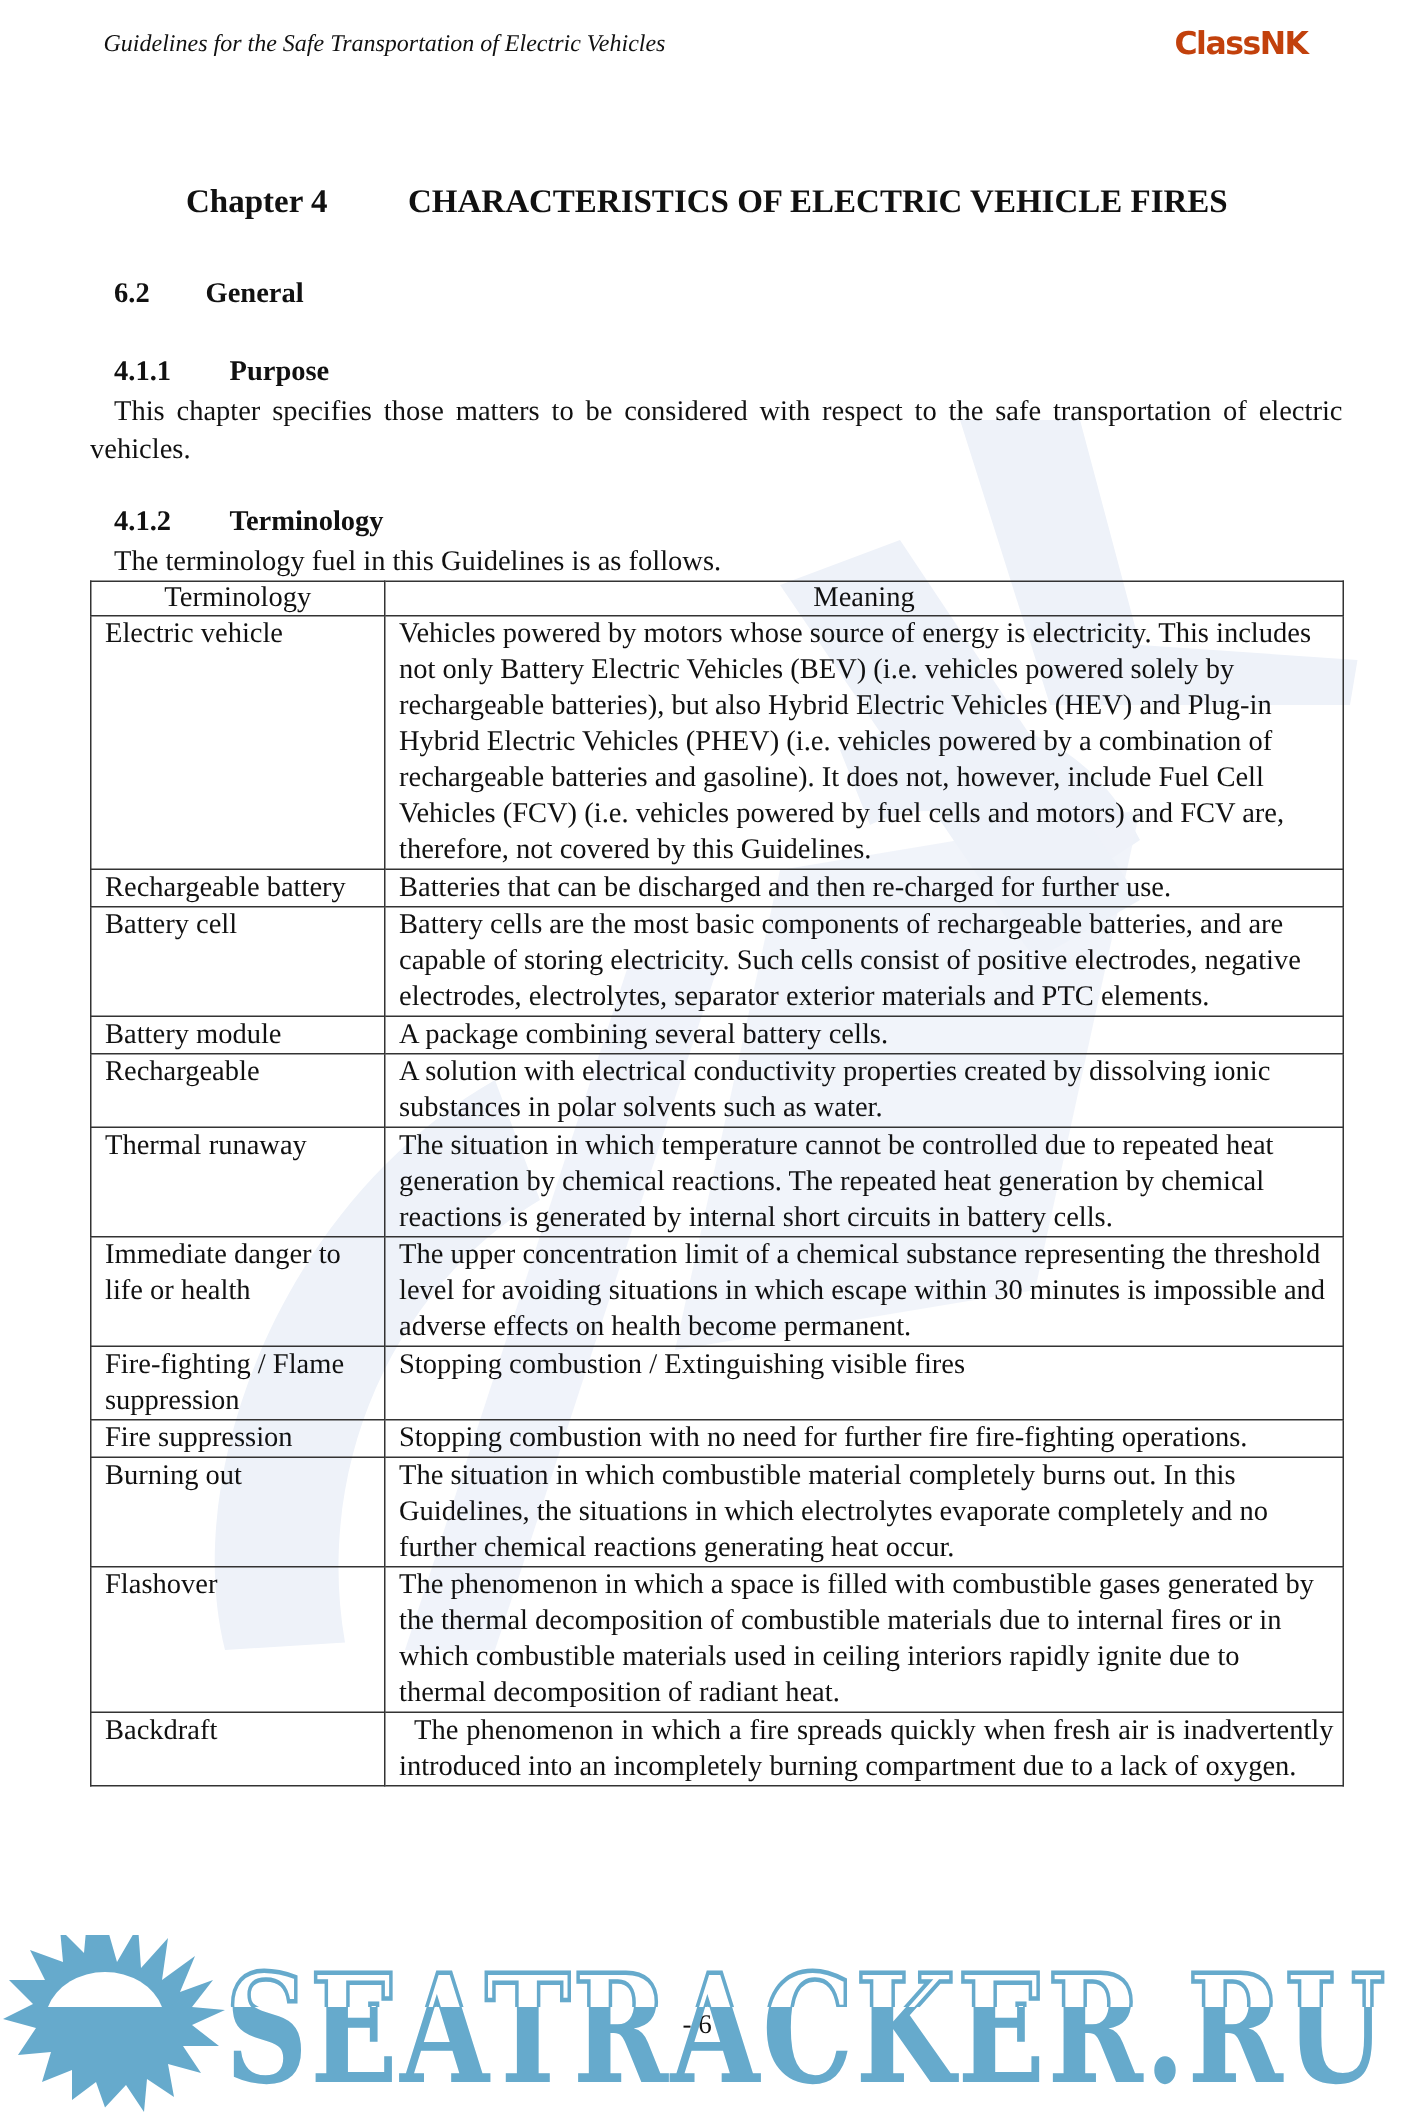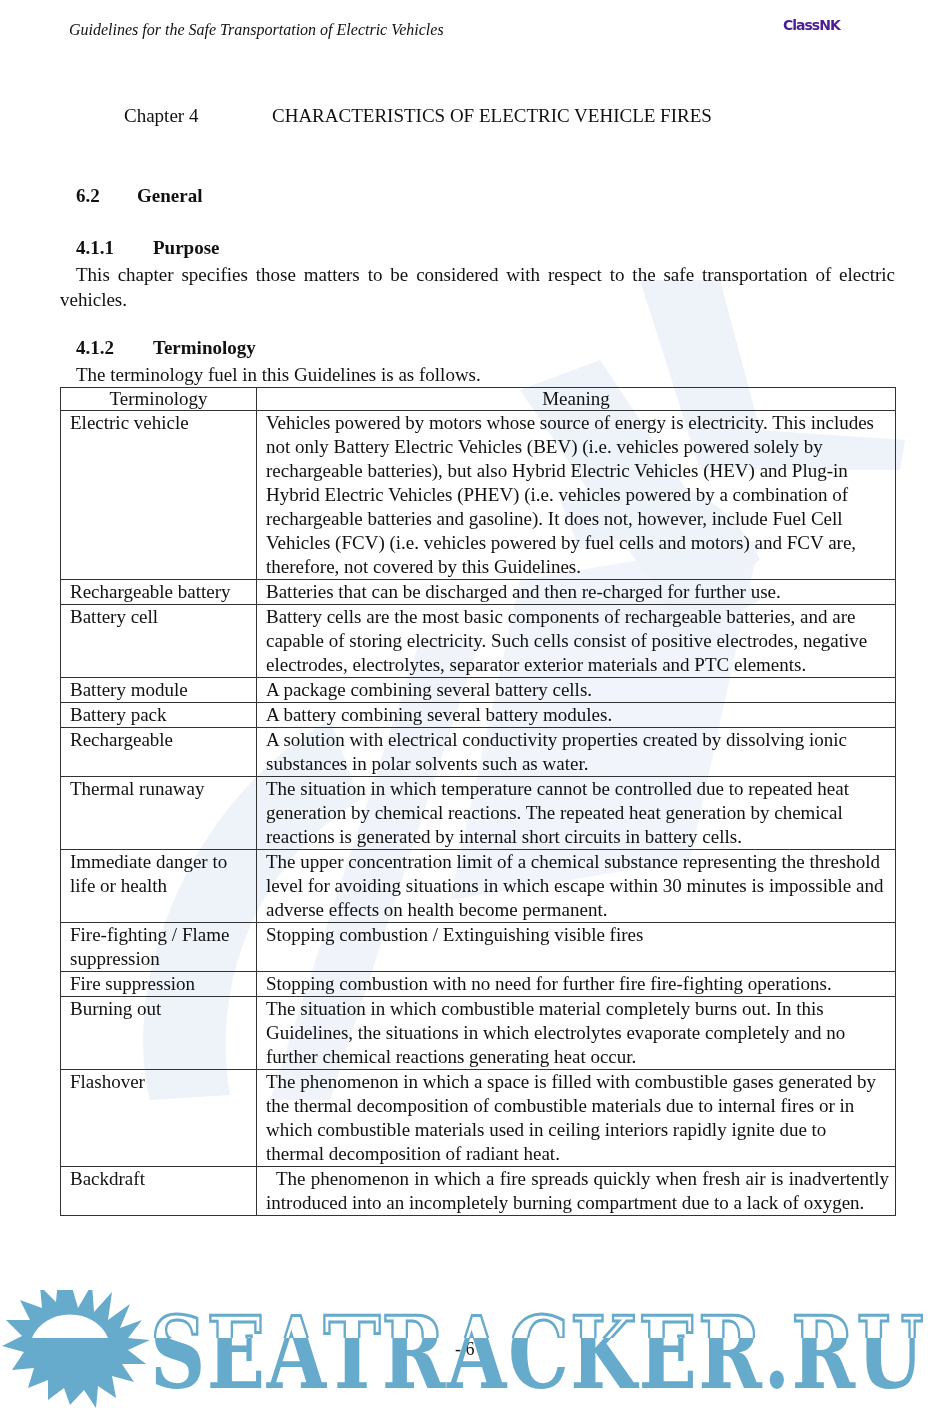--- a/index.html
+++ b/index.html
@@ -2,22 +2,22 @@
 <html><head>
 <meta charset="utf-8">
 <style>
   html, body { margin: 0; padding: 0; background: #ffffff; }
   body { width: 940px; height: 1408px; position: relative; overflow: hidden;
          font-family: "Liberation Serif", "DejaVu Serif", serif; color: #111; }
   .wm-bg { position: absolute; left: 0; top: 0; width: 940px; height: 1408px; z-index: 0; pointer-events: none; }
   .content { position: absolute; left: 0; top: 0; width: 940px; height: 1408px; z-index: 1; }
   .running-head { position: absolute; left: 69px; top: 21px; font-style: italic; font-size: 16px; }
   .brand { position: absolute; left: 783px; top: 17px; font-family: "DejaVu Sans", sans-serif;
-           font-weight: bold; font-size: 14px; letter-spacing: -1px; color: #4c1d95; }
-  .chapter { position: absolute; top: 105px; left: 124px; font-weight: normal; font-size: 19px; white-space: nowrap; }
+           font-weight: bold; font-size: 21px; letter-spacing: -1px; color: #c2410c; }
+  .chapter { position: absolute; top: 121px; left: 124px; font-weight: bold; font-size: 22px; white-space: nowrap; }
   .chapter .num { display: inline-block; width: 148px; }
   .h2 { position: absolute; left: 76px; font-weight: bold; font-size: 19px; white-space: nowrap; }
   .h2 .num { display: inline-block; width: 61px; }
   .h3 { position: absolute; left: 76px; font-weight: bold; font-size: 19px; white-space: nowrap; }
   .h3 .num { display: inline-block; width: 77px; }
   .para { position: absolute; left: 60px; width: 835px; font-size: 19px; line-height: 25px;
           text-align: justify; text-indent: 16px; }
   table.terms { position: absolute; left: 60px; top: 387px; width: 836px; border-collapse: collapse;
                 font-size: 19px; line-height: 24px; }
   table.terms th, table.terms td { border: 1.3px solid #333; vertical-align: top; padding: 0 8px 0 9px; }
@@ -86,24 +86,20 @@
         </tr>
       <tr>
           <td class="term">Battery cell</td>
           <td class="meaning">Battery cells are the most basic components of rechargeable batteries, and are capable of storing electricity. Such cells consist of positive electrodes, negative electrodes, electrolytes, separator exterior materials and PTC elements.</td>
         </tr>
       <tr>
           <td class="term">Battery module</td>
           <td class="meaning">A package combining several battery cells.</td>
         </tr>
       <tr>
-          <td class="term">Battery pack</td>
-          <td class="meaning">A battery combining several battery modules.</td>
-        </tr>
-      <tr>
           <td class="term">Rechargeable</td>
           <td class="meaning">A solution with electrical conductivity properties created by dissolving ionic substances in polar solvents such as water.</td>
         </tr>
       <tr>
           <td class="term">Thermal runaway</td>
           <td class="meaning">The situation in which temperature cannot be controlled due to repeated heat generation by chemical reactions. The repeated heat generation by chemical reactions is generated by internal short circuits in battery cells.</td>
         </tr>
       <tr>
           <td class="term">Immediate danger to life or health</td>
           <td class="meaning">The upper concentration limit of a chemical substance representing the threshold level for avoiding situations in which escape within 30 minutes is impossible and adverse effects on health become permanent.</td>

